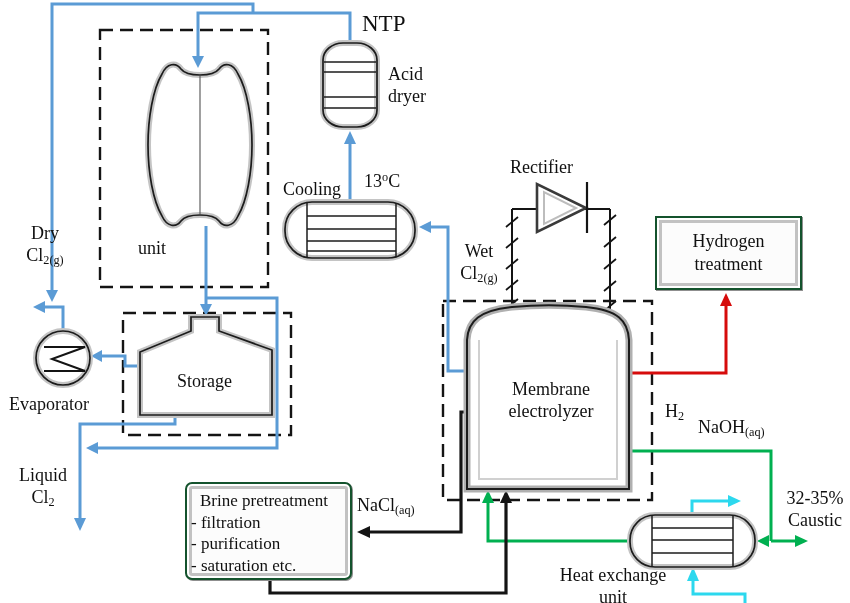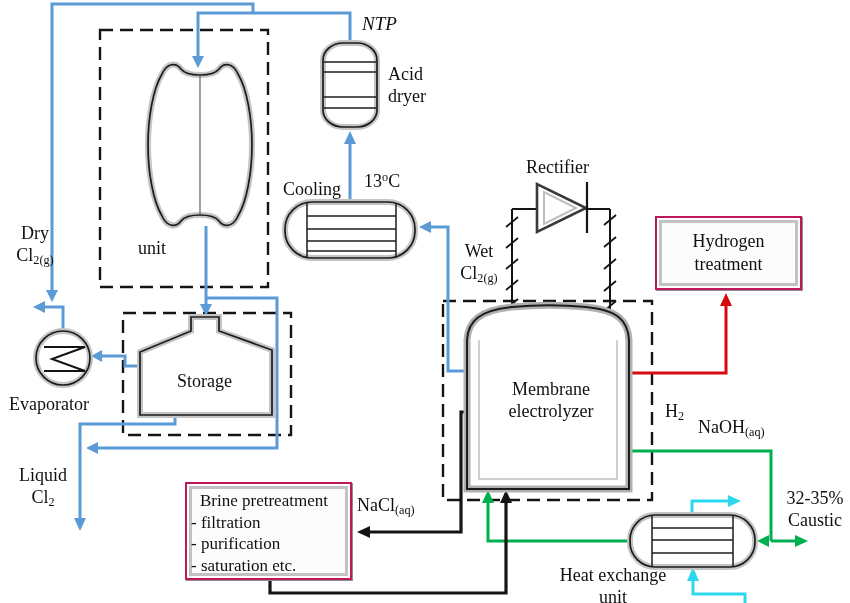--- a/index.html
+++ b/index.html
@@ -26,26 +26,26 @@
   .edge{stroke:#1c1c1c;stroke-width:1.7;fill:none;}
   .edge2{stroke:#1c1c1c;stroke-width:1.5;fill:none;}
   .innergrey{stroke:#d0d0d0;stroke-width:2;fill:none;}
   
   .lbl{position:absolute;font-size:18px;line-height:22px;white-space:nowrap;}
   .ctr{text-align:center;white-space:normal;}
   .sub{font-size:0.68em;vertical-align:-0.28em;margin-top:9px;}
   .sup{font-size:0.68em;vertical-align:0.45em;}
   .box3d{
     position:absolute;box-sizing:border-box;background:#fcfcfc;
-    border:2px solid #be185d;
+    border:2px solid #14532d;
     box-shadow:inset 0 0 0 2px #ffffff, inset 0 0 0 5px #c2c2c2, 1px 1px 0 #8f8f8f;
   }
   #hydrogen-box{left:655px;top:216px;width:147px;height:74px;
     display:flex;flex-direction:column;justify-content:center;text-align:center;font-size:18px;line-height:23px;}
-  #brine-box{left:185px;top:482px;width:167px;height:98px;font-size:17px;line-height:21.5px;padding:6px 2px 0 4px;}
+  #brine-box{left:185px;top:482px;width:167px;height:98px;font-size:17px;line-height:21.5px;padding:6px 2px 0 4px;border-radius:7px;}
   #brine-box .title{margin-left:9px;}
 </style>
 </head>
 <body>
 
 <div id="canvas">
 
   <svg id="diagram-svg" width="850" height="603" viewBox="0 0 850 603">
 
     <g>
@@ -166,41 +166,41 @@
     <div>treatment</div>
   </div>
 
   <div class="box3d" id="brine-box">
     <div class="title">Brine pretreatment</div>
     <div>- filtration</div>
     <div>- purification</div>
     <div>- saturation etc.</div>
   </div>
 
-  <div class="lbl" style="left:362px;top:13px;font-size:19px;font-style:italic;">NTP</div>
+  <div class="lbl" style="left:362px;top:13px;font-size:23px;">NTP</div>
 
   <div class="lbl" style="left:388px;top:63px;">
     <div>Acid</div>
     <div>dryer</div>
   </div>
 
   <div class="lbl" style="left:283px;top:178px;">Cooling</div>
 
   <div class="lbl" style="left:364px;top:166px;">
     <span>13</span><span class="sup">o</span><span>C</span>
   </div>
 
-  <div class="lbl" style="left:510px;top:156px;margin-left:16px;">Rectifier</div>
+  <div class="lbl" style="left:510px;top:156px;">Rectifier</div>
 
   <div class="lbl ctr" style="left:442px;top:240px;width:74px;">
     <div>Wet</div>
     <div><span>Cl</span><span class="sub">2(g)</span></div>
   </div>
 
-  <div class="lbl ctr" style="left:8px;top:222px;width:54px;">
+  <div class="lbl ctr" style="left:0px;top:222px;width:54px;padding-left:18px;">
     <div>Dry</div>
     <div><span>Cl</span><span class="sub">2(g)</span></div>
   </div>
 
   <div class="lbl ctr" style="left:98px;top:237px;width:108px;">
     <div>unit</div>
   </div>
 
   <div class="lbl" style="left:177px;top:370px;">Storage</div>
 

